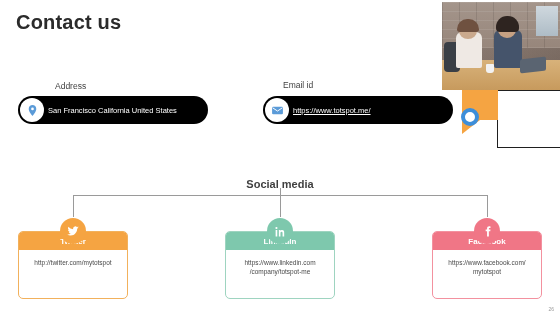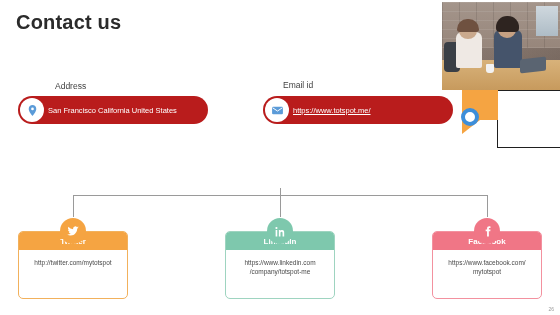--- a/index.html
+++ b/index.html
@@ -100,21 +100,21 @@
   .label {
     position: absolute;
     font-size: 8.5px;
     font-weight: normal;
     color: #3f3f3f;
   }
   .pill {
     position: absolute;
     height: 28px;
     border-radius: 14px;
-    background: #b91c1c;
+    background: #000000;
     display: flex;
     align-items: center;
     padding-left: 30px;
     color: #ffffff;
     font-size: 7.5px;
   }
   .pill .badge {
     position: absolute;
     left: 2px; top: 2px;
     width: 24px; height: 24px;
@@ -221,20 +221,21 @@
   <div class="pill" style="left:263px; top:96px; width:190px;text-decoration:underline;">
     <span class="badge">
       <svg width="13" height="13" viewBox="0 0 24 24">
           <rect x="2" y="5" width="20" height="14" rx="2" fill="#5b9bd8"></rect>
           <path d="M3 7l9 6 9-6" stroke="#ffffff" stroke-width="1.8" fill="none"></path>
         </svg>
     </span>
     <span>https://www.totspot.me/</span>
   </div>
 
+  <div class="sm-title">Social media</div>
 
   <div class="connector" style="left:73px; top:195px; width:414px; height:1px;"></div>
   <div class="connector" style="left:73px; top:195px; width:1px; height:22px;"></div>
   <div class="connector" style="left:280px; top:188px; width:1px; height:29px;"></div>
   <div class="connector" style="left:487px; top:195px; width:1px; height:22px;"></div>
 
   <div class="card" id="card-twitter">
     <div class="circle">
       <svg width="14" height="14" viewBox="0 0 24 24">
           <path fill="#ffffff" d="M22 5.9c-.7.3-1.5.6-2.3.7.8-.5 1.4-1.3 1.7-2.2-.8.5-1.6.8-2.5 1a3.9 3.9 0 0 0-6.7 3.6A11.1 11.1 0 0 1 4 4.9a3.9 3.9 0 0 0 1.2 5.2c-.6 0-1.2-.2-1.8-.5 0 1.9 1.3 3.5 3.1 3.8-.6.2-1.2.2-1.8.1a3.9 3.9 0 0 0 3.6 2.7A7.8 7.8 0 0 1 2 17.8a11 11 0 0 0 6 1.8c7.2 0 11.1-6 11.1-11.1v-.5c.8-.6 1.4-1.3 1.9-2.1z"></path>

